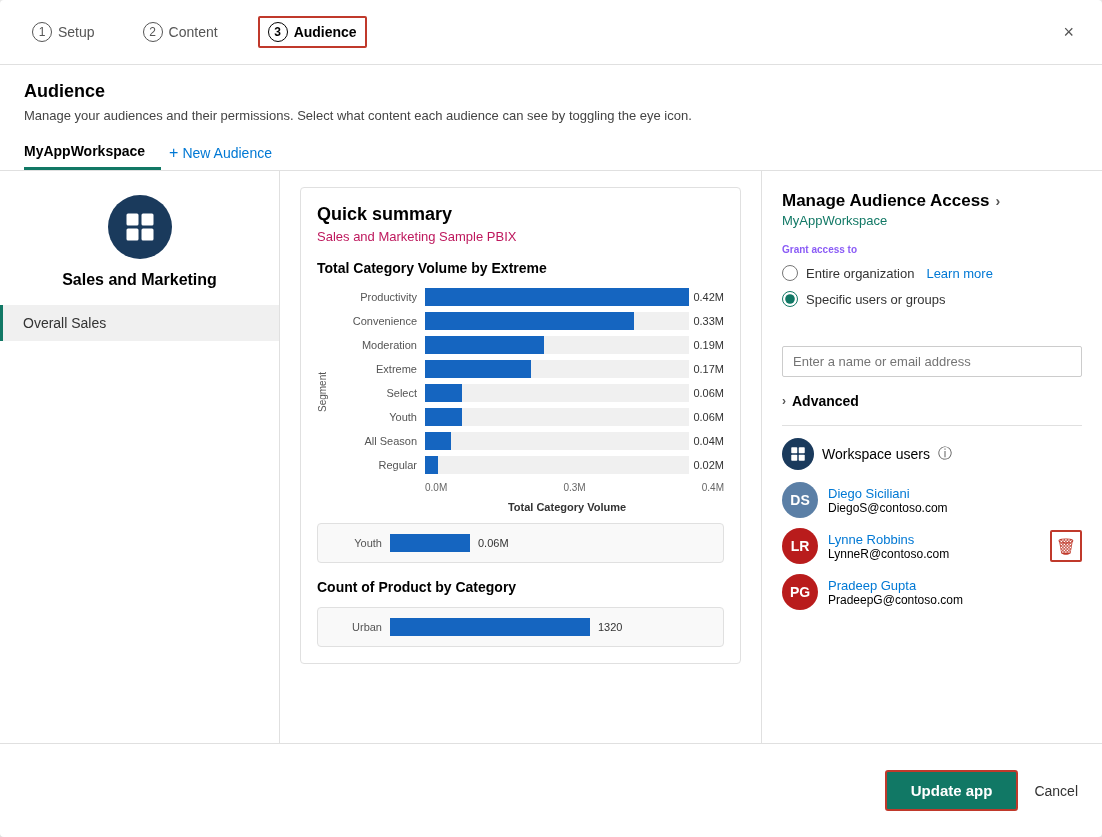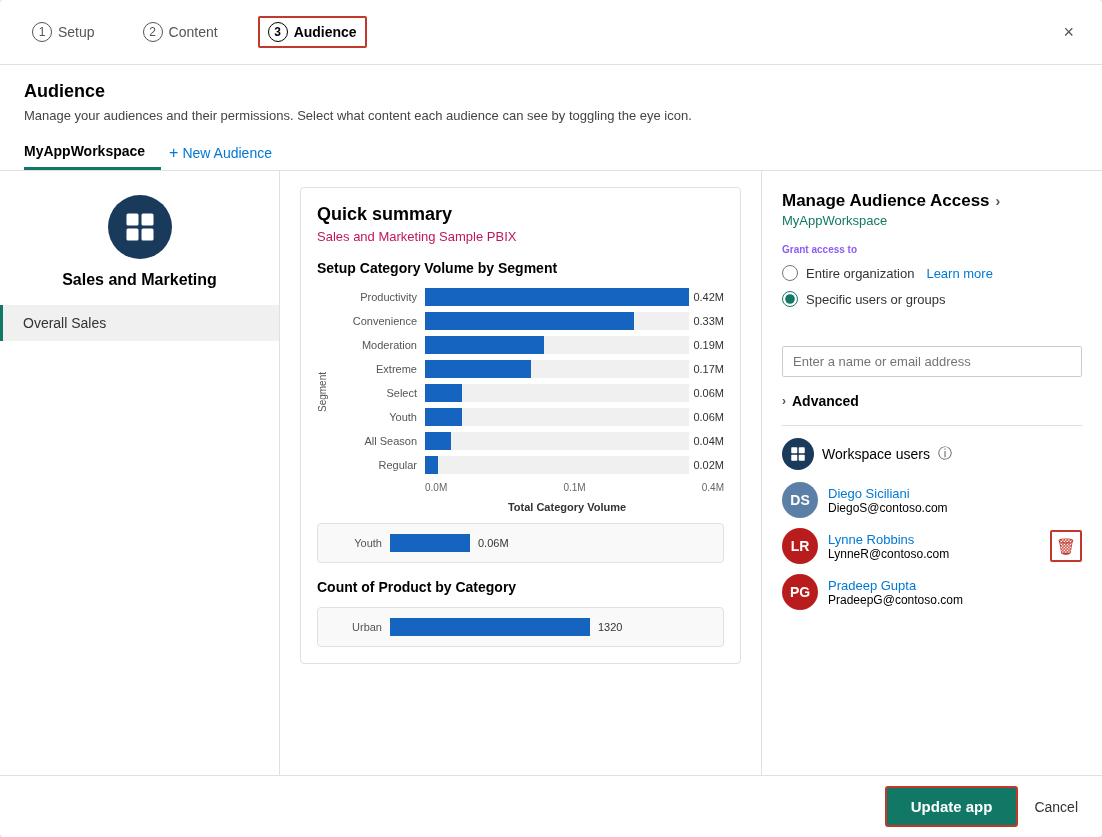--- a/index.html
+++ b/index.html
@@ -417,21 +417,21 @@
       justify-content: center;
       color: #c0392b;
       font-size: 16px;
       flex-shrink: 0;
     }
     
     .modal-footer {
       display: flex;
       align-items: center;
       justify-content: flex-end;
-      padding: 10px 24px;
+      padding: 26px 24px;
       border-top: 1px solid #e0e0e0;
       gap: 16px;
     }
     .update-btn {
       background: #117865;
       color: #fff;
       border: 2px solid #c0392b;
       border-radius: 3px;
       padding: 10px 24px;
       font-size: 15px;
@@ -523,21 +523,21 @@
       </div>
       <div class="app-name">Sales and Marketing</div>
       <div class="nav-item active">Overall Sales</div>
     </div>
 
     <div class="center-panel">
       <div class="preview-card">
         <div class="preview-title">Quick summary</div>
         <div class="preview-subtitle">Sales and Marketing Sample PBIX</div>
 
-        <div class="chart-section-title">Setup Category Volume by Segment</div>
+        <div class="chart-section-title">Total Category Volume by Extreme</div>
 
         <div class="chart-with-axis">
           <div class="segment-label">Segment</div>
           <div class="chart-inner">
             <div class="bar-chart" id="barChart">
                 <div class="bar-row">
                   <span class="bar-label">Productivity</span>
                   <div class="bar-outer">
                     <div class="bar-inner" style="width: 100%;"></div>
                   </div>
@@ -588,21 +588,21 @@
                 <div class="bar-row">
                   <span class="bar-label">Regular</span>
                   <div class="bar-outer">
                     <div class="bar-inner" style="width: 5%;"></div>
                   </div>
                   <span class="bar-value">0.02M</span>
                 </div>
               </div>
             <div class="axis-label-row">
               <span class="axis-tick" style="text-align:left">0.0M</span>
-              <span class="axis-tick" style="text-align:center">0.1M</span>
+              <span class="axis-tick" style="text-align:center">0.3M</span>
               <span class="axis-tick" style="text-align:right">0.4M</span>
             </div>
           </div>
         </div>
         <div class="x-axis-title">Total Category Volume</div>
 
         <div class="bottom-bar-mini">
           <div class="mini-bar-row">
             <span class="mini-bar-label">Youth</span>
             <div class="mini-bar"></div>

